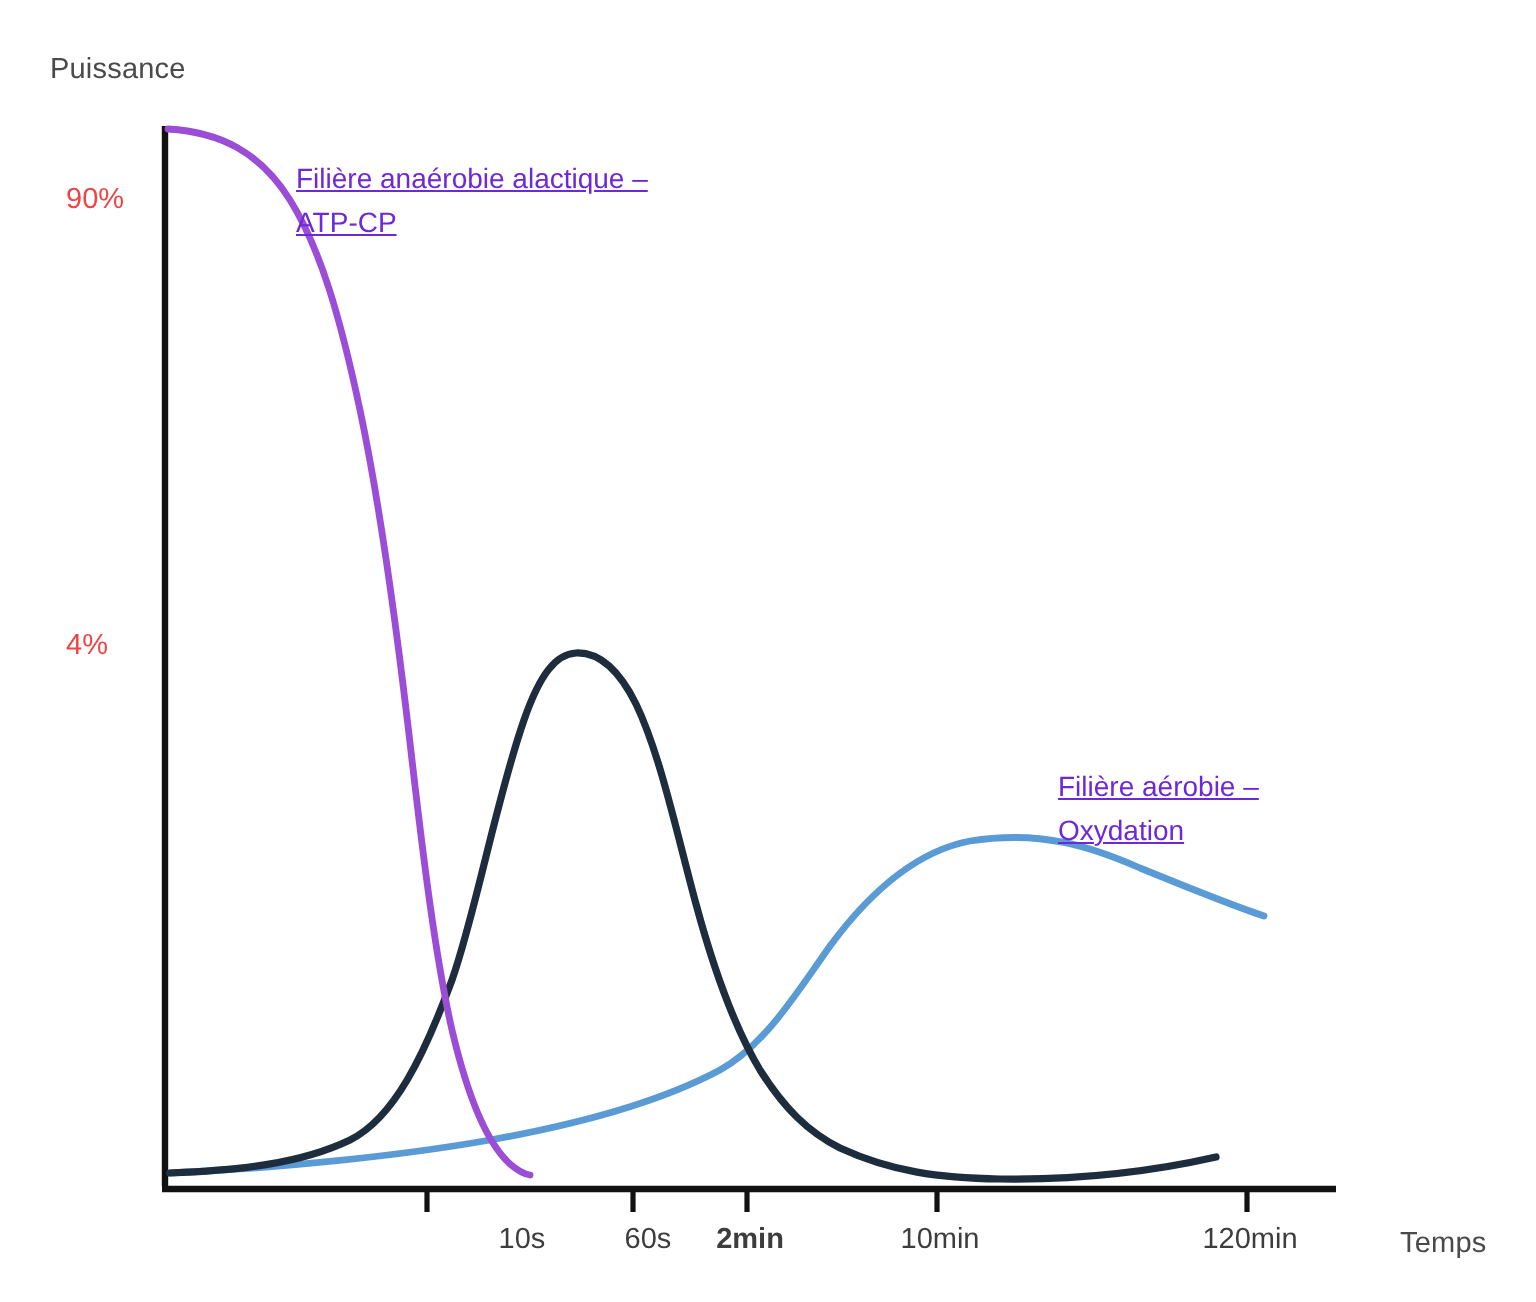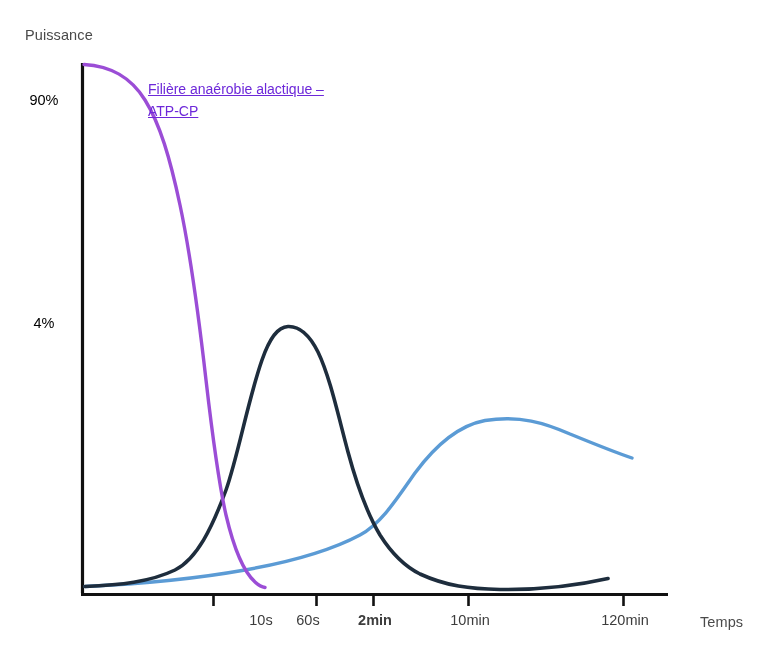--- a/index.html
+++ b/index.html
@@ -34,26 +34,26 @@
     position: absolute;
     font-size: 14.5px;
     color: #3d3d3d;
     white-space: nowrap;
     transform: translateX(-50%);
     top: 612px;
   }
   .y-tick-label {
     position: absolute;
     font-size: 14.5px;
-    color: #000000;
+    color: #ef4444;
     white-space: nowrap;
     transform: translateY(-50%);
-    text-align: center;
+    text-align: left;
     width: 52px;
-    left: 18px;
+    left: 33px;
   }
   .annotation {
     position: absolute;
     font-size: 14px;
     line-height: 22px;
     color: #6d28d9;
     white-space: pre-line;
     text-decoration: underline;
   }
   #annotation-alactic { left: 148px; top: 78px; }
@@ -114,21 +114,23 @@
              C 259,585.5 262,587 265,587.5"></path>
   </svg>
 
   <div class="axis-title" id="y-axis-title">Puissance</div>
   <div class="axis-title" id="x-axis-title">Temps</div>
 
   <div class="y-tick-label" style="top:100px;">90%</div>
   <div class="y-tick-label" style="top:323px;">4%</div>
 
   <div class="tick-label" style="left:213px;margin-left:48px;">10s</div>
-  <div class="tick-label" style="left:308px;">60s</div>
+  <div class="tick-label" style="left:324px;">60s</div>
   <div class="tick-label" style="left:375px;font-weight:bold;">2min</div>
   <div class="tick-label" style="left:470px;">10min</div>
   <div class="tick-label" style="left:625px;text-align:right;">120min</div>
 
   <div class="annotation" id="annotation-alactic">Filière anaérobie alactique –
 ATP-CP</div>
+  <div class="annotation" id="annotation-aerobic">Filière aérobie –
+Oxydation</div>
 
 </div>
 
 </body></html>

